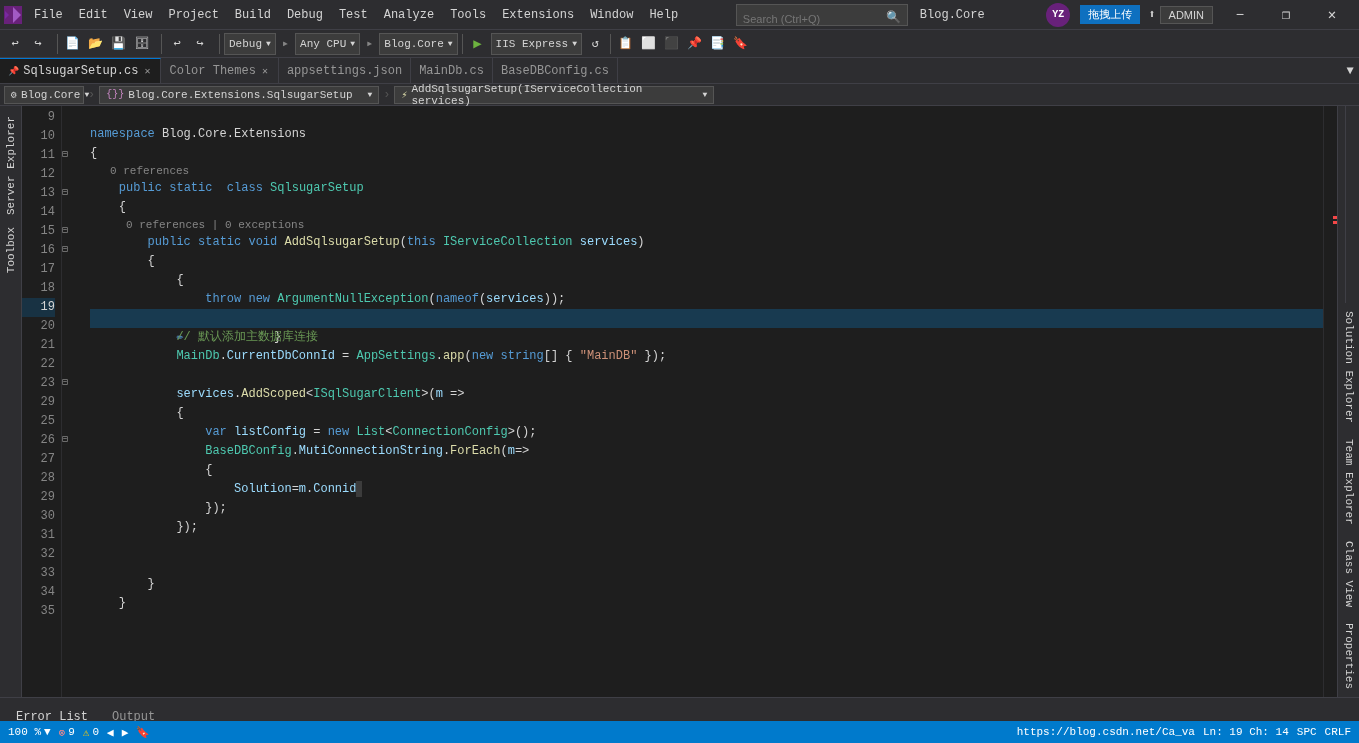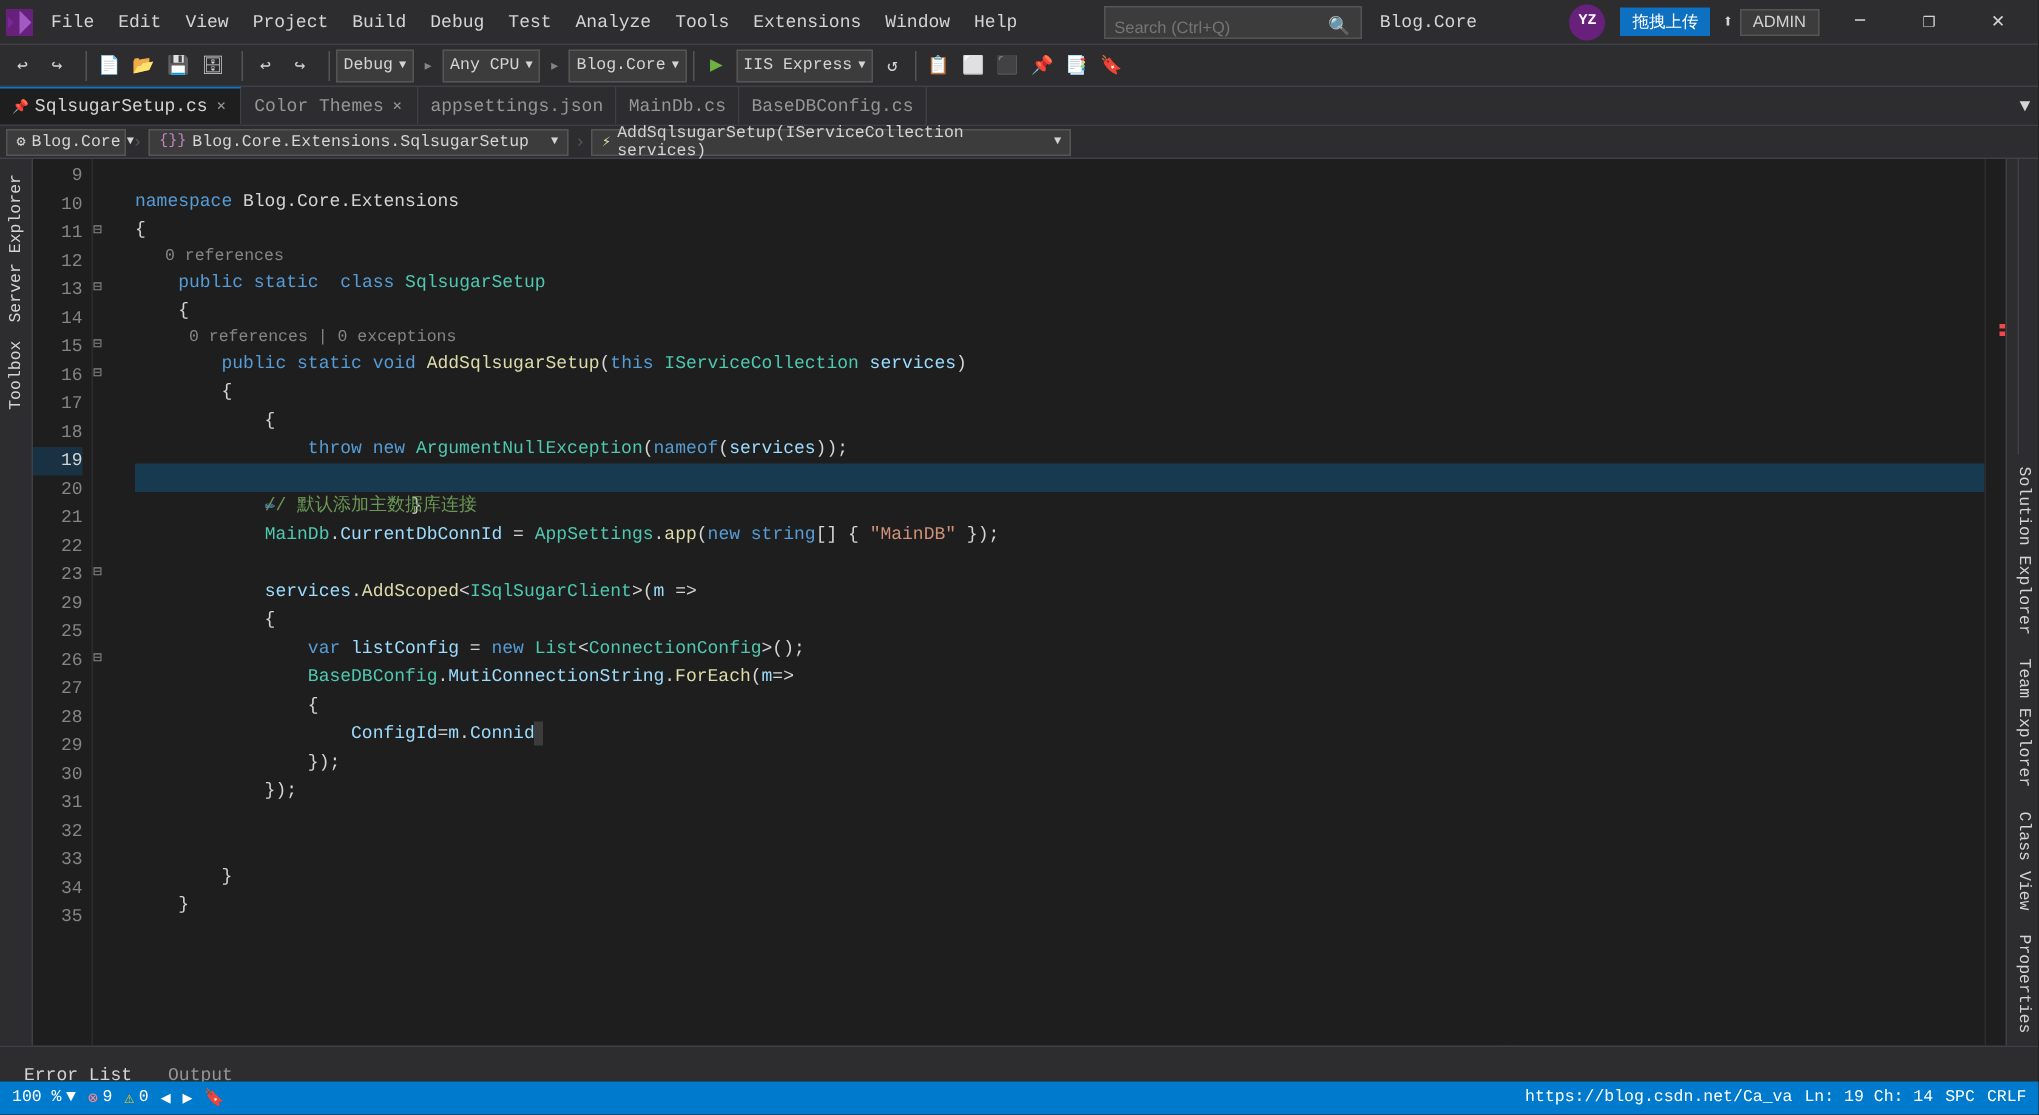--- a/index.html
+++ b/index.html
@@ -713,21 +713,21 @@
           <div class="code-line"><span class="white">            </span><span class="param">services</span><span class="white">.</span><span class="method">AddScoped</span><span class="white">&lt;</span><span class="type">ISqlSugarClient</span><span class="white">&gt;(</span><span class="param">m</span><span class="white"> =&gt;</span></div>
 
           <div class="code-line"><span class="white">            {</span></div>
 
           <div class="code-line"><span class="white">                </span><span class="kw">var</span><span class="white"> </span><span class="param">listConfig</span><span class="white"> = </span><span class="kw">new</span><span class="white"> </span><span class="type">List</span><span class="white">&lt;</span><span class="type">ConnectionConfig</span><span class="white">&gt;();</span></div>
 
           <div class="code-line"><span class="white">                </span><span class="type">BaseDBConfig</span><span class="white">.</span><span class="param">MutiConnectionString</span><span class="white">.</span><span class="method">ForEach</span><span class="white">(</span><span class="param">m</span><span class="white">=&gt;</span></div>
 
           <div class="code-line"><span class="white">                {</span></div>
 
-          <div class="code-line"><span class="white">                    </span><span class="param">ConfigId</span><span class="white">=</span><span class="param">m</span><span class="white">.</span><span class="param">Connid</span><span style="background:#3c3c3c;padding:1px 3px;color:#d4d4d4;"></span></div>
+          <div class="code-line"><span class="white">                    </span><span class="param">Solution</span><span class="white">=</span><span class="param">m</span><span class="white">.</span><span class="param">Connid</span><span style="background:#3c3c3c;padding:1px 3px;color:#d4d4d4;"></span></div>
 
           <div class="code-line"><span class="white">                });</span></div>
 
           <div class="code-line"><span class="white">            });</span></div>
 
           <div class="code-line"></div>
 
           <div class="code-line"></div>
 
           <div class="code-line"><span class="white">        }</span></div>

